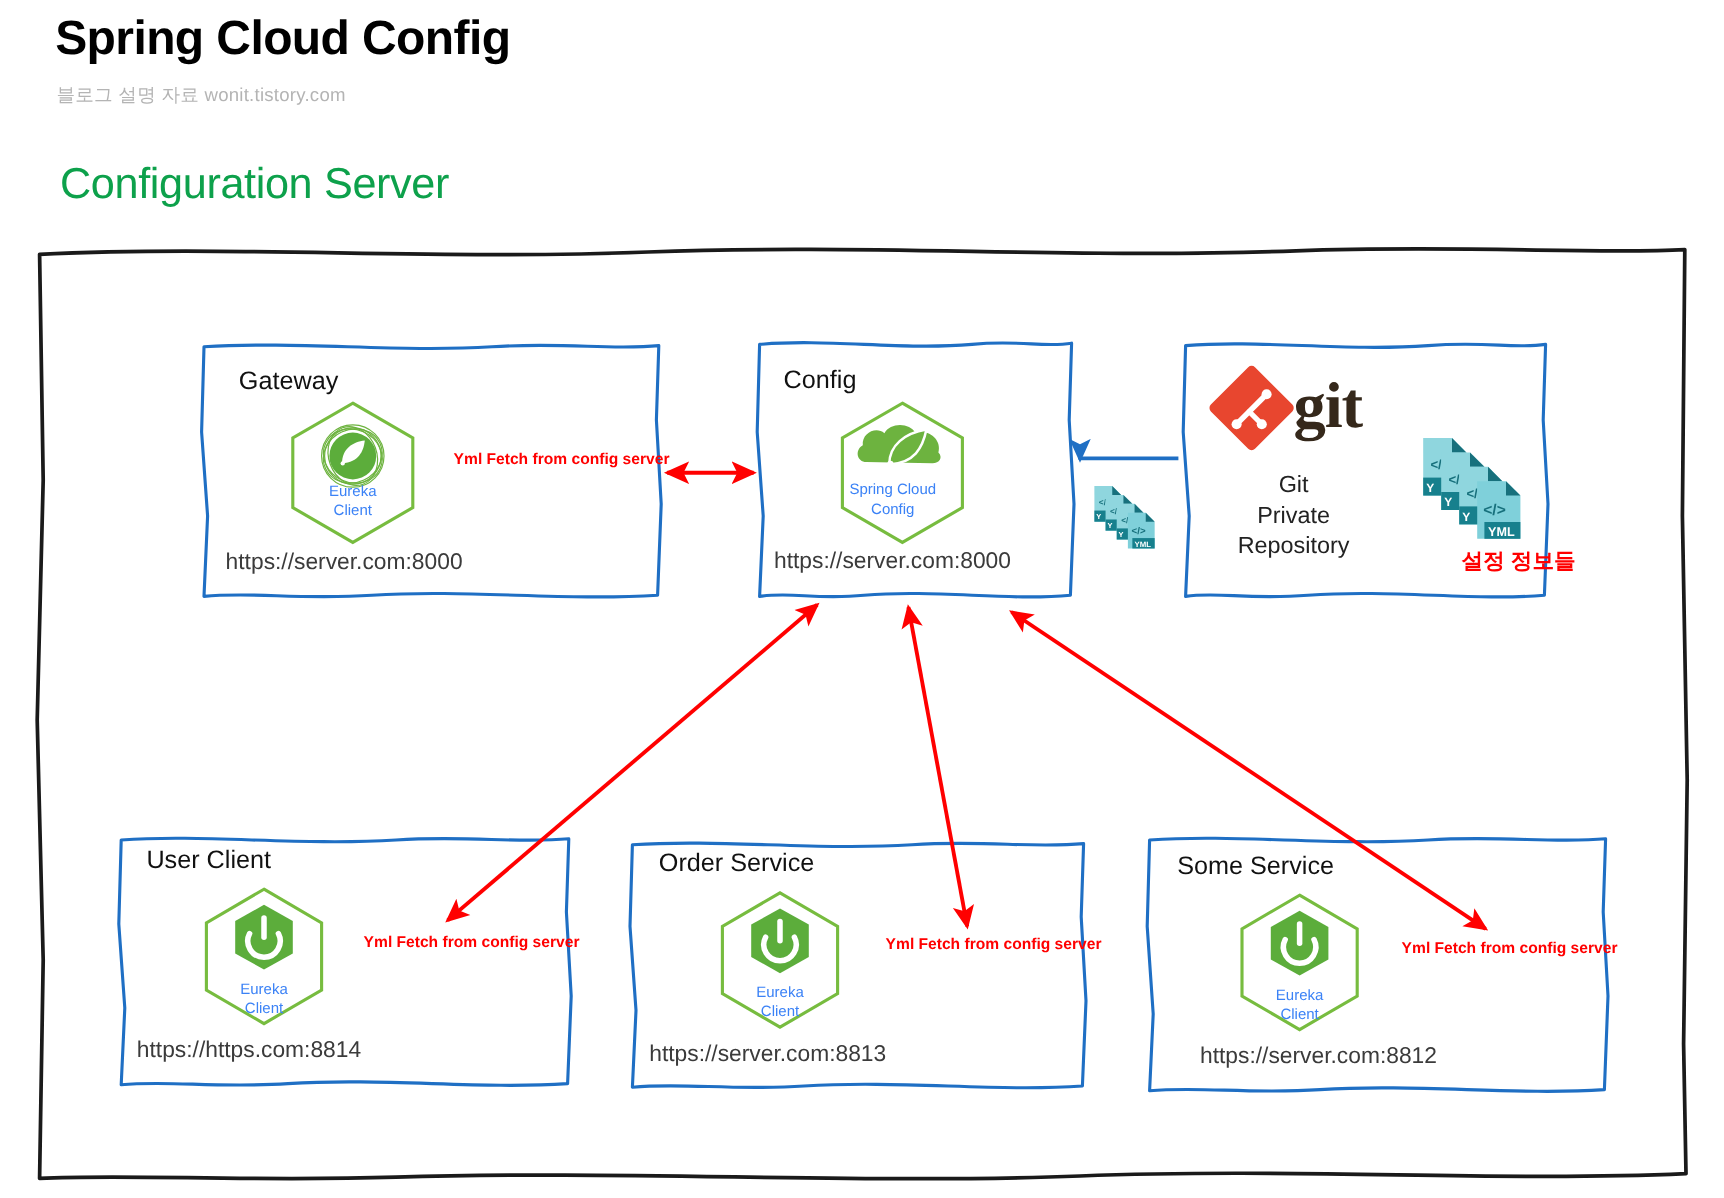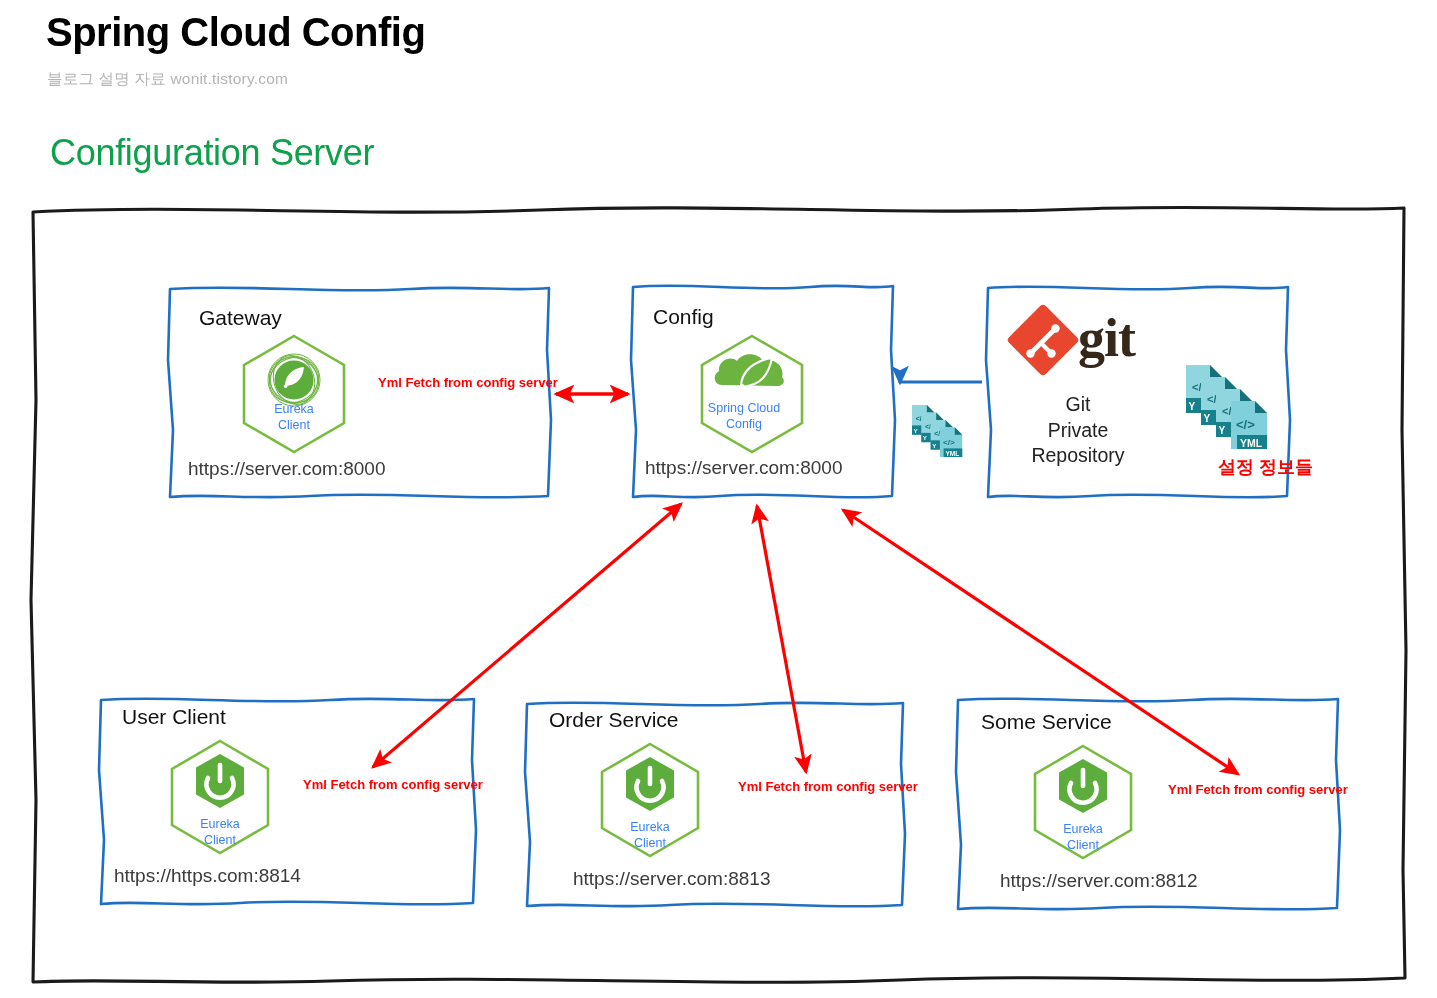--- a/index.html
+++ b/index.html
@@ -310,21 +310,21 @@
 Client</div>
   <div class="node-url" style="left:114px;top:865px;">https://https.com:8814</div>
   <div class="fetch-label" style="left:303px;top:776px;">Yml Fetch from
 config server</div>
 </div>
 
 <div class="node">
   <div class="node-title" style="left:549px;top:708px;">Order Service</div>
   <div class="hex-label" style="left:600px;top:820px;width:100px;">Eureka
 Client</div>
-  <div class="node-url" style="left:541px;top:868px;margin-left:32px;">https://server.com:8813</div>
+  <div class="node-url" style="left:541px;top:868px;">https://server.com:8813</div>
   <div class="fetch-label" style="left:738px;top:778px;">Yml Fetch from
 config server</div>
 </div>
 
 <div class="node">
   <div class="node-title" style="left:981px;top:710px;">Some Service</div>
   <div class="hex-label" style="left:1033px;top:822px;width:100px;">Eureka
 Client</div>
   <div class="node-url" style="left:972px;top:870px;margin-left:28px;">https://server.com:8812</div>
   <div class="fetch-label" style="left:1168px;top:781px;">Yml Fetch from

